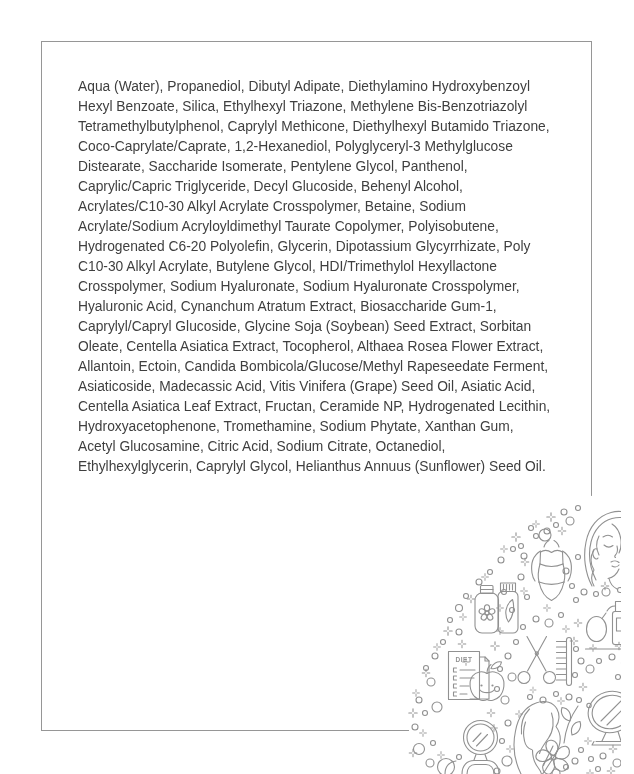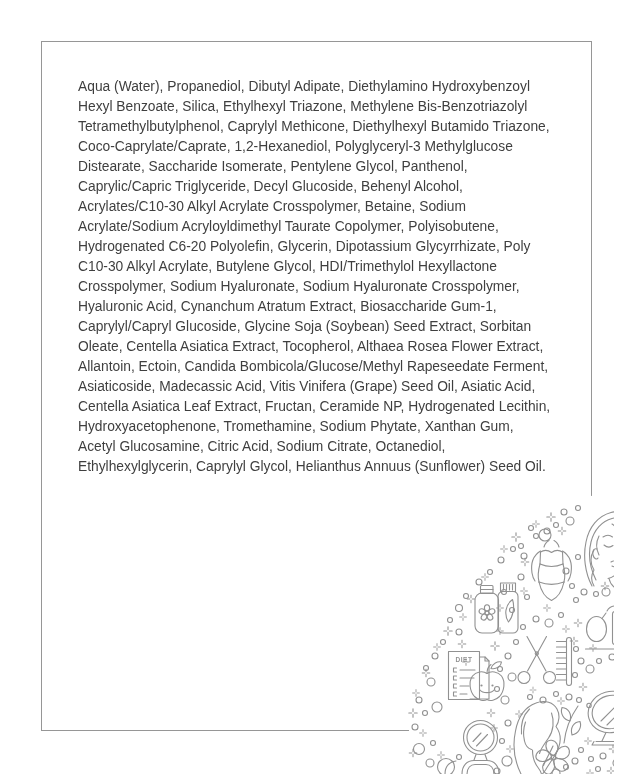--- a/index.html
+++ b/index.html
@@ -1,18 +1,19 @@
 <!DOCTYPE html>
 <html><head>
 <meta charset="utf-8">
 <style>
   html,body{margin:0;padding:0;background:#fff;}
   .screen{
     position:relative;width:614px;height:774px;background:#fff;overflow:hidden;
     font-family:"Liberation Sans","DejaVu Sans",sans-serif;
+    padding-left:7px;
   }
   .page-border{
     position:absolute;left:41px;top:41px;width:551px;height:690px;
     border:1px solid #969696;box-sizing:border-box;background:#fff;
   }
   .ingredients-text{
     position:absolute;left:78px;top:77px;width:492px;
     font-size:13.8px;line-height:20px;font-weight:400;color:#3f3f3f;
     white-space:pre;letter-spacing:0;
   }

